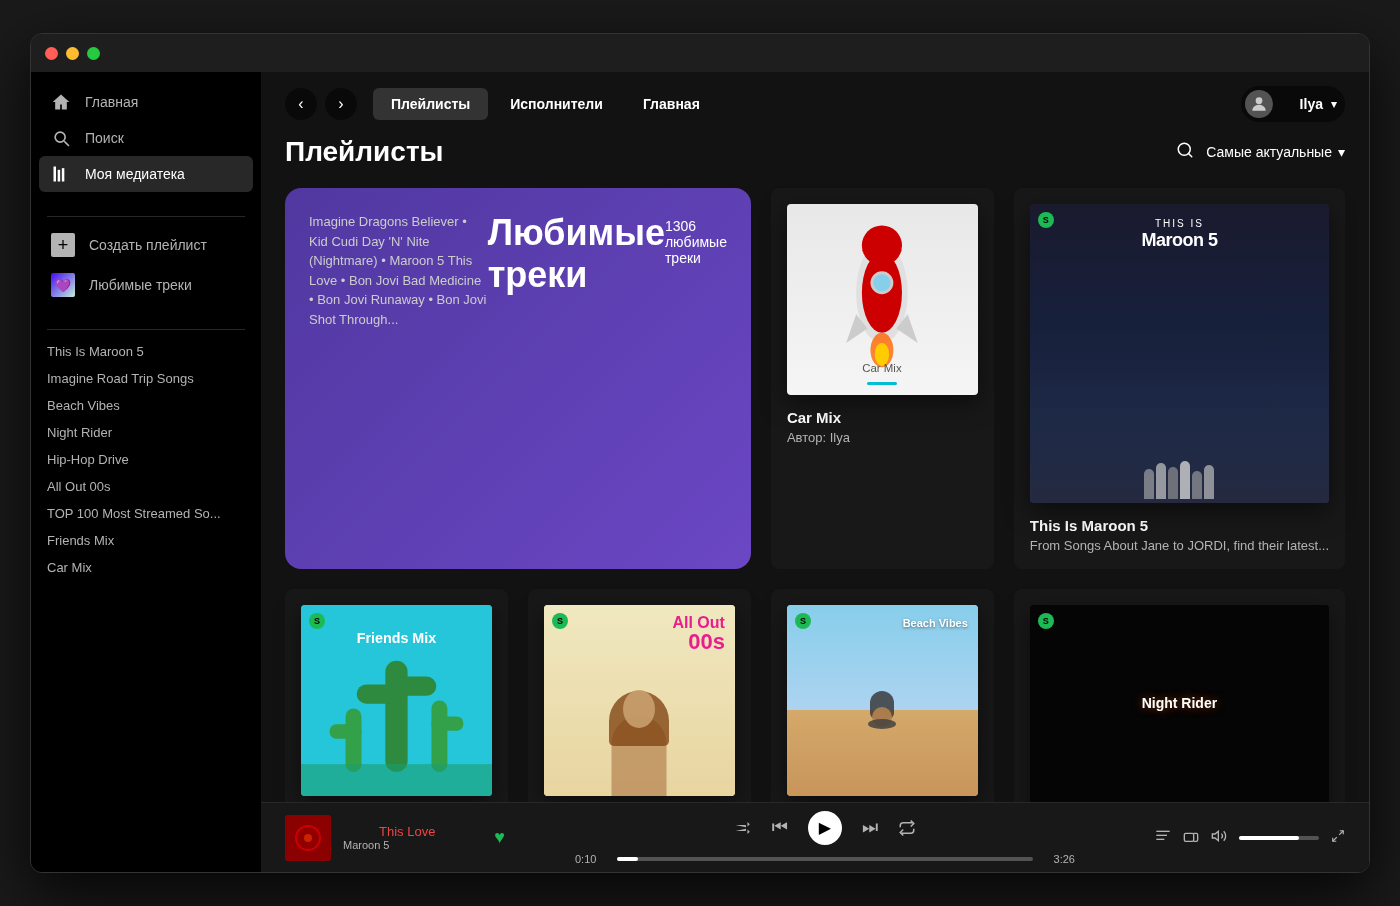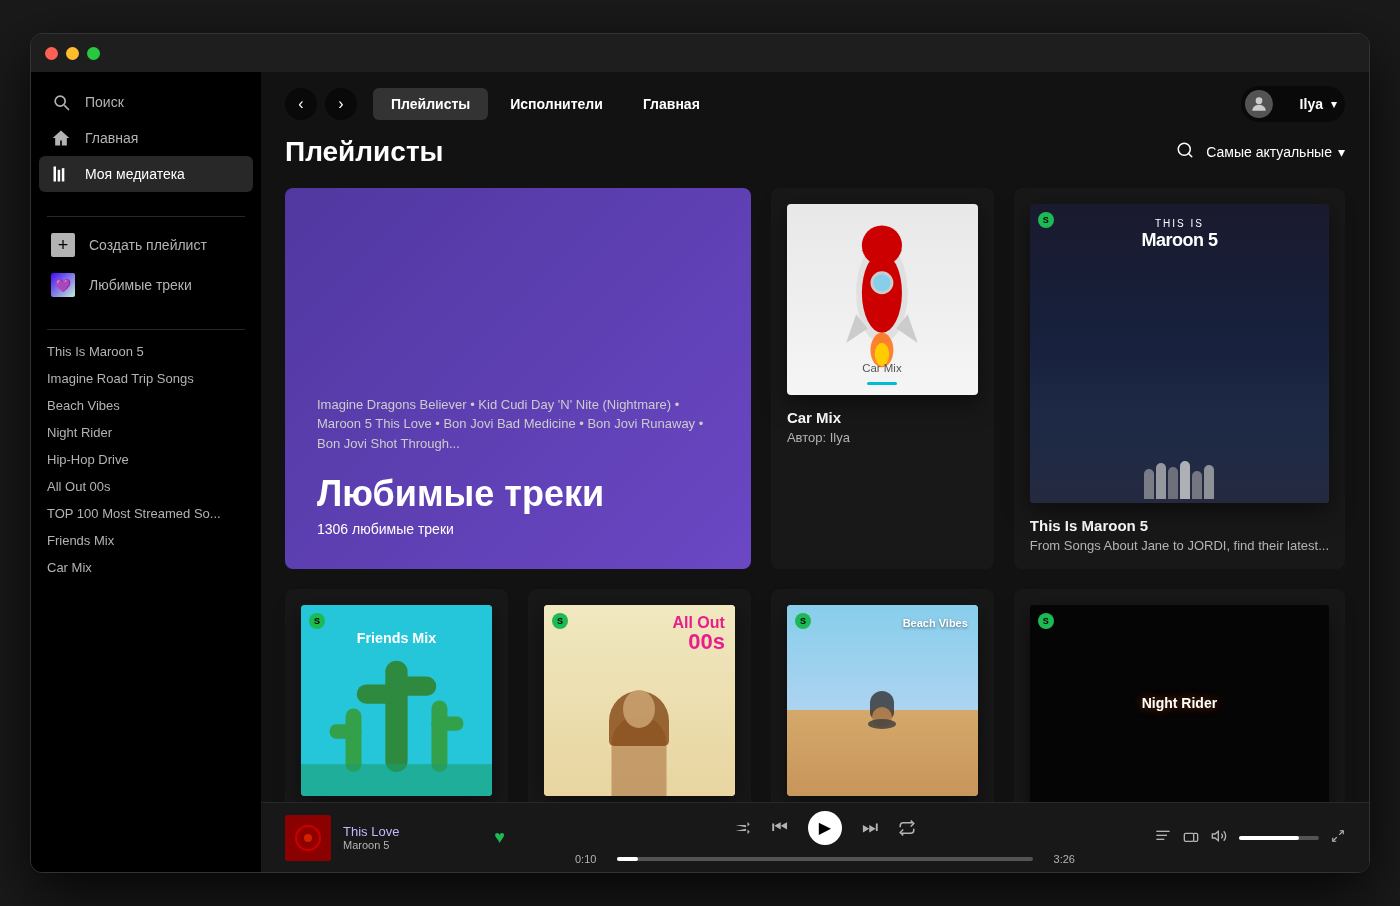--- a/index.html
+++ b/index.html
@@ -266,26 +266,25 @@
       border-radius: 8px;
       padding: 16px;
       cursor: pointer;
       transition: background 0.2s;
     }
     .playlist-card.large {
       grid-column: span 2;
       grid-row: span 1;
       background: linear-gradient(135deg, #5038a0, #6b47c4);
       display: flex;
-      flex-direction: column;
       justify-content: flex-end;
       min-height: 280px;
       position: relative;
-      padding: 32px;
-      border-radius: 8px;
+      padding: 24px;
+      border-radius: 16px;
     }
     .playlist-card-img {
       width: 100%;
       aspect-ratio: 1;
       border-radius: 4px;
       margin-bottom: 14px;
       overflow: hidden;
       box-shadow: 0 8px 24px rgba(0,0,0,0.5);
       position: relative;
     }
@@ -405,26 +404,27 @@
     .player-art {
       width: 46px;
       height: 46px;
       border-radius: 4px;
       background: #c00;
       overflow: hidden;
       flex-shrink: 0;
     }
     .player-track-info { flex: 1; overflow: hidden; }
     .player-track-name {
-      color: #c4b5fd;
+      color: #ef4444;
       font-size: 13px;
       font-weight: 500;
       white-space: nowrap;
       overflow: hidden;
       text-overflow: ellipsis;
+      margin-left: 36px;
     }
     .player-artist {
       color: #b3b3b3;
       font-size: 11px;
     }
     .player-liked {
       color: #1db954;
       font-size: 18px;
       margin-left: 8px;
     }
@@ -535,33 +535,33 @@
   </div>
 
   <div class="main-layout">
 
     <div class="sidebar">
       <div class="sidebar-nav">
 
         <div class="sidebar-nav-item">
           <span class="icon">
             <svg width="20" height="20" viewBox="0 0 24 24" fill="currentColor">
+              <path d="M12 3L2 12h3v9h6v-6h2v6h6v-9h3L12 3z"></path>
+            </svg>
+          </span>
+          <span>Главная</span>
+        </div>
+
+        <div class="sidebar-nav-item">
+          <span class="icon">
+            <svg width="20" height="20" viewBox="0 0 24 24" fill="currentColor">
               <path d="M21 21l-4.35-4.35M17 11A6 6 0 1 1 5 11a6 6 0 0 1 12 0z" stroke="currentColor" stroke-width="2" fill="none" stroke-linecap="round"></path>
             </svg>
           </span>
           <span>Поиск</span>
-        </div>
-
-        <div class="sidebar-nav-item">
-          <span class="icon">
-            <svg width="20" height="20" viewBox="0 0 24 24" fill="currentColor">
-              <path d="M12 3L2 12h3v9h6v-6h2v6h6v-9h3L12 3z"></path>
-            </svg>
-          </span>
-          <span>Главная</span>
         </div>
 
         <div class="sidebar-nav-item active">
           <span class="icon">
             <svg width="20" height="20" viewBox="0 0 24 24" fill="currentColor">
               <rect x="3" y="3" width="3" height="18"></rect>
                 <rect x="8" y="7" width="3" height="14"></rect>
                 <rect x="13" y="5" width="3" height="16"></rect>
             </svg>
           </span>

